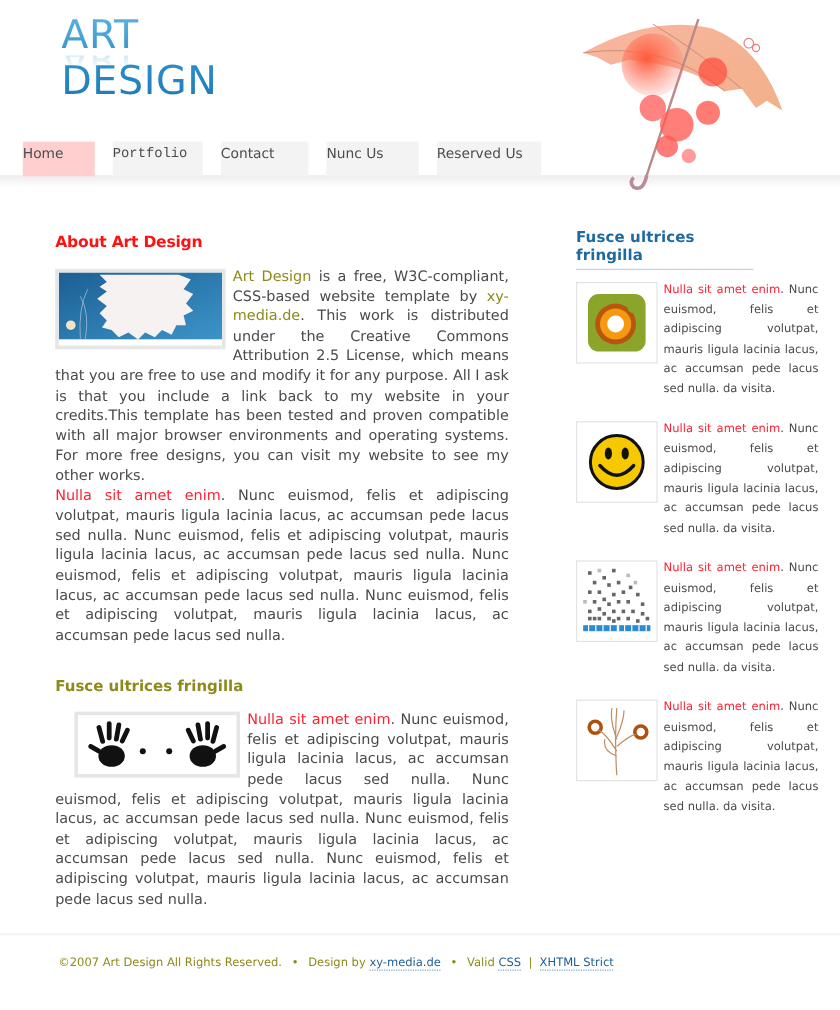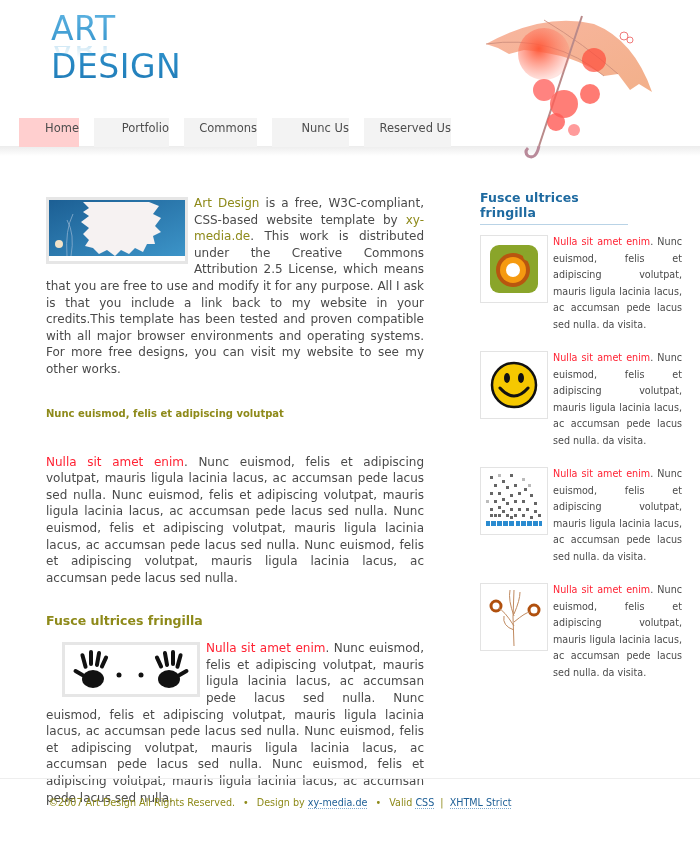--- a/index.html
+++ b/index.html
@@ -9,21 +9,21 @@
   
   #header { position:absolute; left:0; top:0; width:700px; height:170px; }
   #logo { position:absolute; left:51px; top:10px; width:190px; height:60px; }
   #logo .main { position:absolute; left:0; top:0; font-family:"DejaVu Sans", sans-serif; font-size:33px; letter-spacing:0.5px; color:#2b8fc9; line-height:38px;
     background:linear-gradient(180deg,#5fb4e2 0%,#2a8cc7 60%,#1f79b5 100%); -webkit-background-clip:text; background-clip:text; -webkit-text-fill-color:transparent; }
   #logo .reflect { position:absolute; left:0; top:36px; font-size:33px; letter-spacing:0.5px; line-height:38px; color:#6bb7e0; transform:scaleY(-1); opacity:0.35;
     -webkit-mask-image:linear-gradient(0deg, rgba(0,0,0,0.9) 0%, rgba(0,0,0,0) 55%); mask-image:linear-gradient(0deg, rgba(0,0,0,0.9) 0%, rgba(0,0,0,0) 55%); height:22px; overflow:hidden; }
 
   #nav-band { position:absolute; left:0; top:146px; width:700px; height:10px; background:linear-gradient(180deg,#ececec 0%, #ffffff 100%); }
   #nav { position:absolute; left:0; top:118px; height:29px; }
-  .tab { position:absolute; top:0; height:29px; background:#f3f3f3; color:#4d4d4d; font-size:11.5px; text-align:right; line-height:21px; cursor:pointer; }
+  .tab { position:absolute; top:0; height:29px; background:#f3f3f3; color:#4d4d4d; font-size:11.5px; text-align:left; line-height:21px; cursor:pointer; }
   .tab.active { background:#ffcfcf; height:29px; }
 
   #umbrella { position:absolute; left:484px; top:14px; width:170px; height:150px; }
 
   
   #content { position:absolute; left:46px; top:195px; width:378px; }
   h2.red { font-size:13px; font-weight:bold; color:#ff1111; font-family:"DejaVu Sans", sans-serif; margin-bottom:12px; letter-spacing:-0.2px; }
   p.body { font-size:12px; line-height:16.6px; text-align:justify; color:#4a4a4a; }
   .hl-olive { color:#8e8a1a; }
   .hl-red { color:#ff2233; }
@@ -51,22 +51,22 @@
 
 <div id="header">
   <div id="logo">
     <div class="main">ART DESIGN</div>
     <div class="reflect">ART DESIGN</div>
   </div>
 
   <div id="nav-band"></div>
   <div id="nav">
     <div class="tab active" style="left:19px;width:60px;">Home</div>
-    <div class="tab" style="left:94px;width:75px;">Portfolio</div>
-    <div class="tab" style="left:184px;width:73px;">Commons</div>
+    <div class="tab" style="left:94px;width:75px;font-family:Liberation Mono, monospace;">Portfolio</div>
+    <div class="tab" style="left:184px;width:73px;">Contact</div>
     <div class="tab" style="left:272px;width:77px;">Nunc Us</div>
     <div class="tab" style="left:364px;width:87px;">Reserved Us</div>
   </div>
 
   <svg id="umbrella" viewBox="0 0 170 150">
     <defs>
       <linearGradient id="canopy" x1="0" y1="0" x2="1" y2="1">
         <stop offset="0" stop-color="#f7a98f"></stop>
         <stop offset="1" stop-color="#f0a275"></stop>
       </linearGradient>
@@ -86,39 +86,39 @@
     <circle cx="106" cy="80" r="10" fill="#ff5a50" opacity="0.8"></circle>
     <circle cx="60" cy="76" r="11" fill="#ff5a55" opacity="0.75"></circle>
     <circle cx="72" cy="108" r="9" fill="#ff5a55" opacity="0.8"></circle>
     <circle cx="90" cy="116" r="6" fill="#ff7070" opacity="0.7"></circle>
     <circle cx="140" cy="22" r="4" stroke="#f07a7a" fill="none"></circle>
     <circle cx="146" cy="26" r="3" stroke="#f07a7a" fill="none"></circle>
   </svg>
 </div>
 
 <div id="content">
+  <h2 class="red">About Art Design</h2>
   <p class="body">
     <span class="imgbox">
       <svg id="about-img" viewBox="0 0 136 56">
         <defs>
           <linearGradient id="bannerbg" x1="0" y1="0" x2="1" y2="1">
             <stop offset="0" stop-color="#1c5f94"></stop>
             <stop offset="1" stop-color="#3c94c8"></stop>
           </linearGradient>
         </defs>
         <rect width="136" height="56" fill="url(#bannerbg)"></rect>
         <polygon points="34,2 40,8 34,12 40,16 32,22 40,28 34,34 40,40 36,46 44,48 50,54 58,50 66,56 72,50 80,54 86,48 94,52 98,44 106,44 104,36 112,32 106,26 112,18 104,14 110,6 100,2" fill="#f6f2f2"></polygon>
         <circle cx="10" cy="44" r="4" fill="#f3e3c8"></circle>
         <path d="M18,56 Q16,30 24,14 M22,56 Q26,34 18,20" stroke="#8db0cf" stroke-width="0.8" fill="none"></path>
       </svg>
     </span>
     <span class="hl-olive">Art Design</span><span> is a free, W3C-compliant, CSS-based website template by </span><span class="hl-olive" style="cursor:pointer">xy-media.de</span><span>. This work is distributed under the Creative Commons Attribution 2.5 License, which means that you are free to use and modify it for any purpose. All I ask is that you include a link back to my website in your credits.This template has been tested and proven compatible with all major browser environments and operating systems. For more free designs, you can visit my website to see my other works.</span>
   </p>
 
-  <h3 class="olive">Nunc euismod, felis et adipiscing volutpat</h3>
 
   <p class="body"><span class="hl-red">Nulla sit amet enim</span><span>. Nunc euismod, felis et adipiscing volutpat, mauris ligula lacinia lacus, ac accumsan pede lacus sed nulla. Nunc euismod, felis et adipiscing volutpat, mauris ligula lacinia lacus, ac accumsan pede lacus sed nulla. Nunc euismod, felis et adipiscing volutpat, mauris ligula lacinia lacus, ac accumsan pede lacus sed nulla. Nunc euismod, felis et adipiscing volutpat, mauris ligula lacinia lacus, ac accumsan pede lacus sed nulla.</span></p>
 
   <h2 class="olive">Fusce ultrices fringilla</h2>
   <p class="body">
     <span class="imgbox" id="hands-box">
       <svg viewBox="0 0 132 49" width="132" height="49">
         <rect width="132" height="49" fill="#fff"></rect>
         <g fill="#111">
           <ellipse cx="28" cy="34" rx="11" ry="9"></ellipse>

